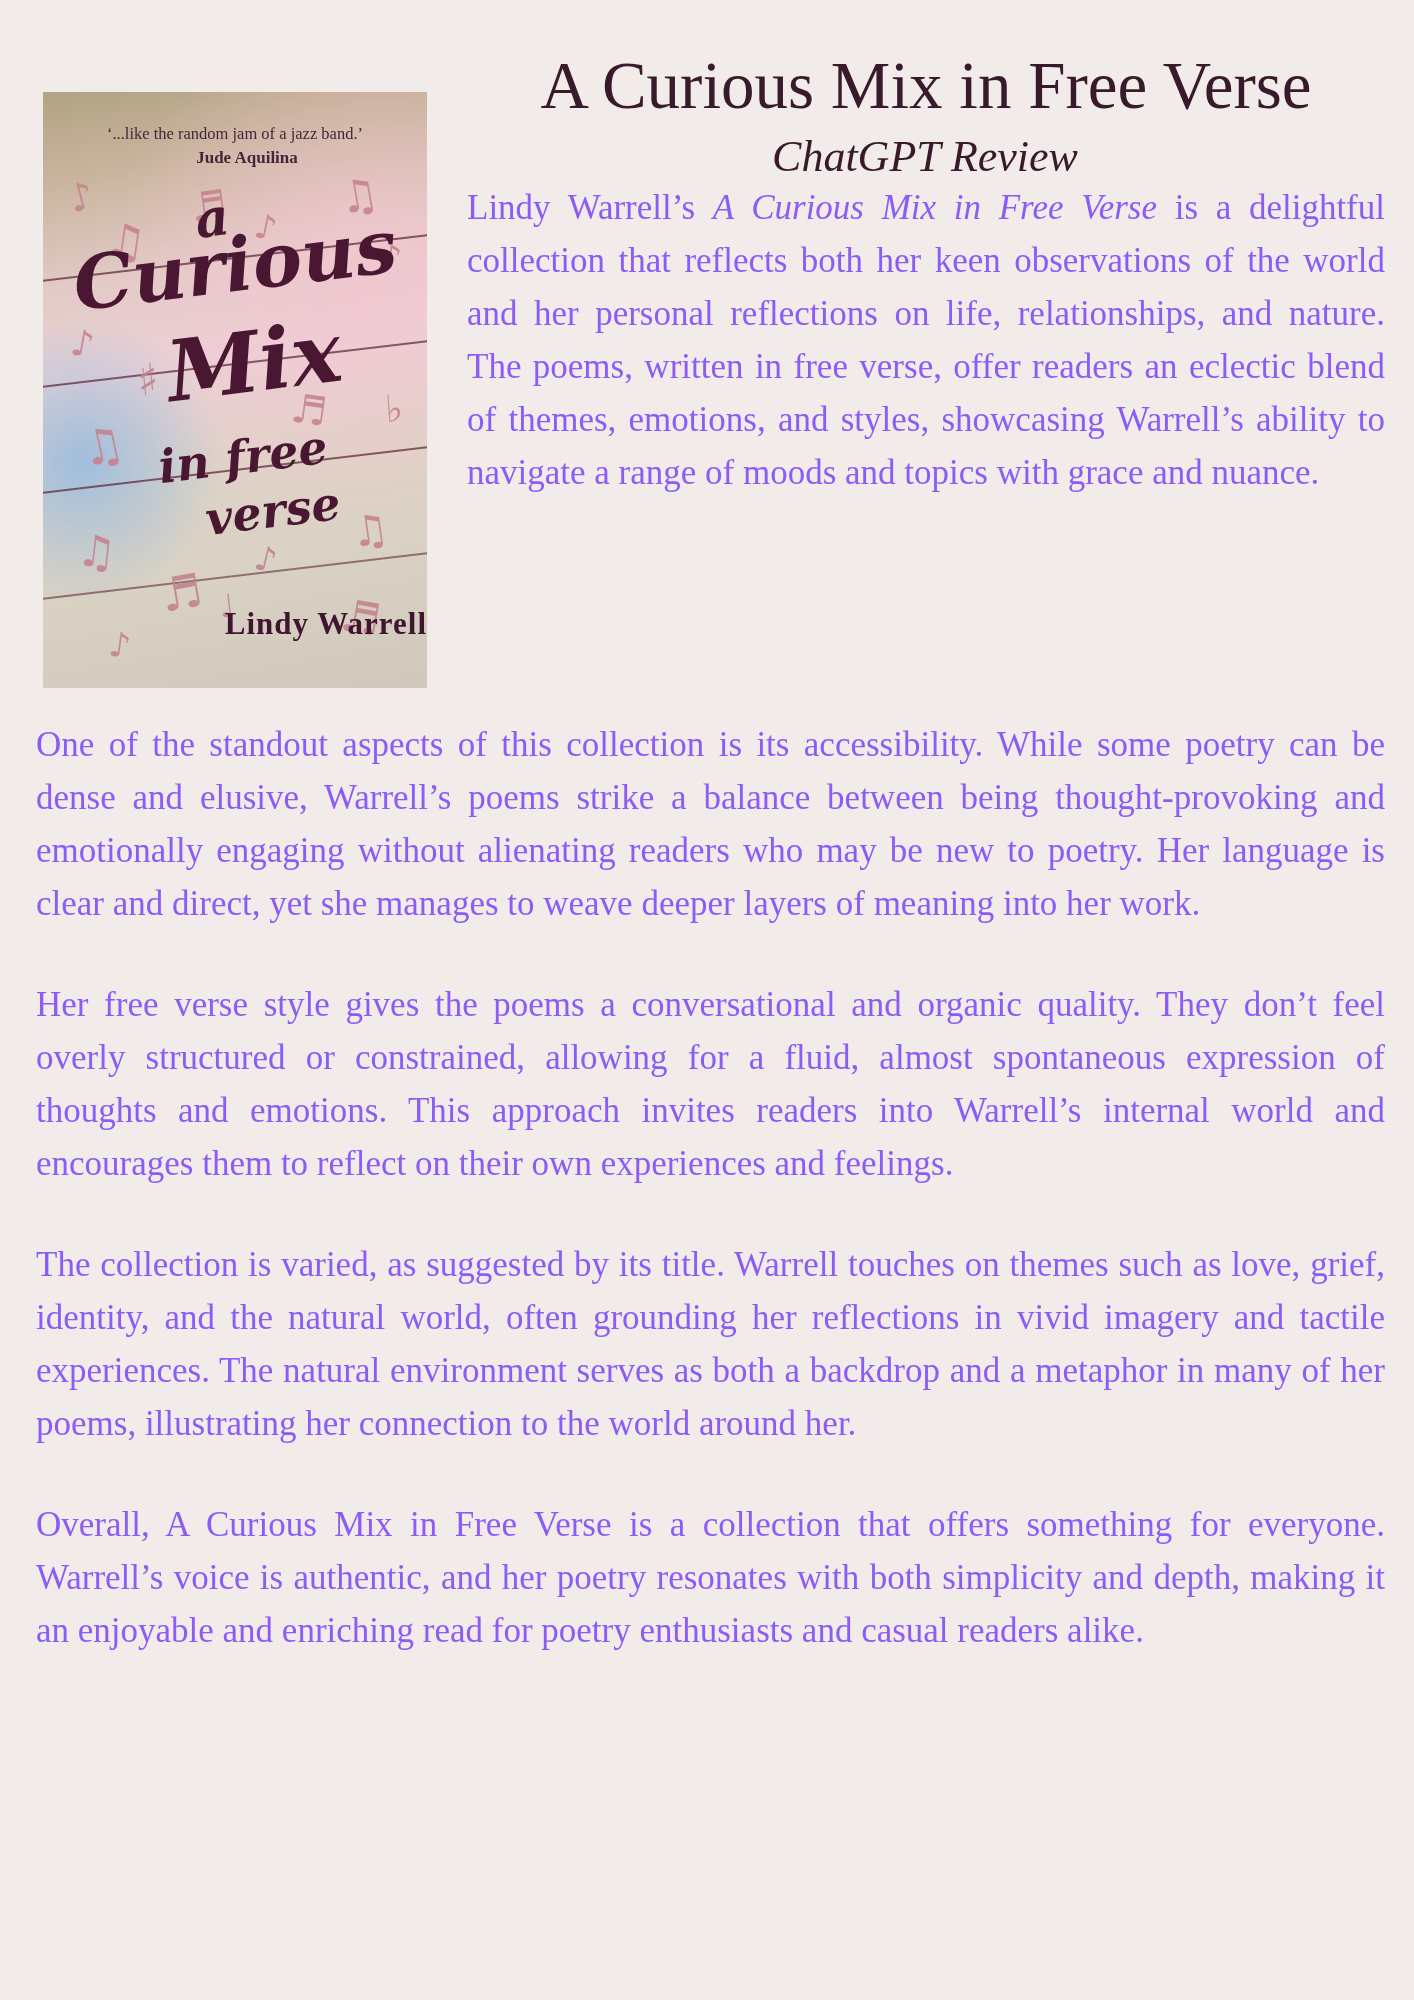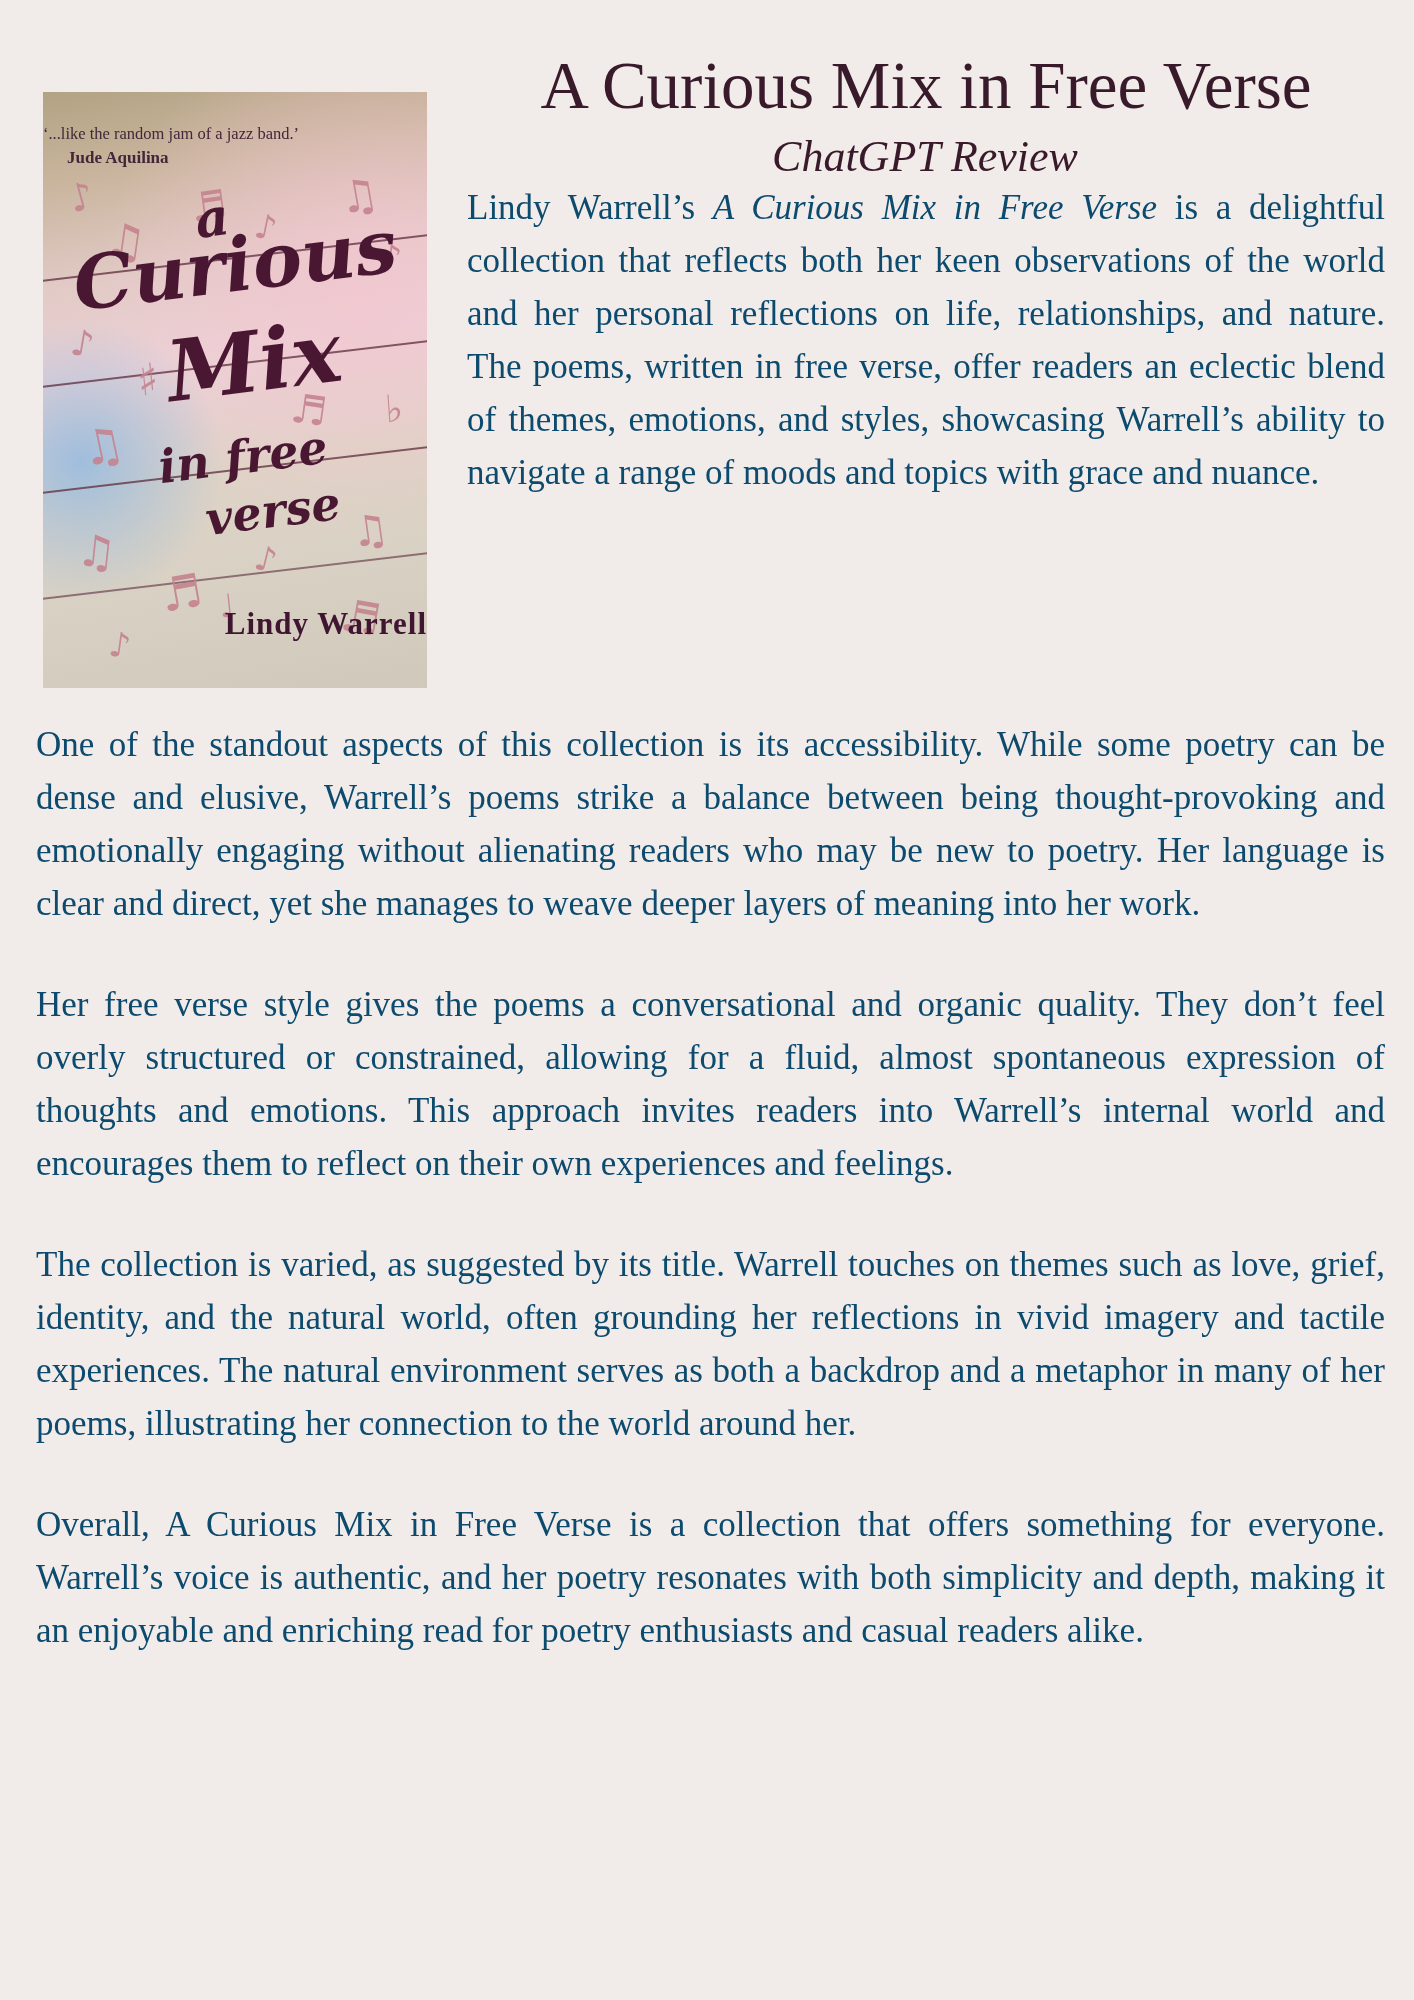--- a/index.html
+++ b/index.html
@@ -13,21 +13,21 @@
   .cover{
     position:relative;flex:none;width:384px;height:596px;margin-top:44px;
     background:
       radial-gradient(circle at 10% 62%, rgba(148,186,224,0.85) 0%, rgba(148,186,224,0) 28%),
       radial-gradient(circle at 82% 32%, rgba(243,197,208,0.75) 0%, rgba(243,197,208,0) 50%),
       linear-gradient(170deg,#b2a383 0%,#c9b59e 14%,#e2cac6 30%,#ecd2d6 44%,#ded3c6 62%,#d8d1c3 80%,#d0c9bb 100%);
     overflow:hidden;
   }
   .cover .staff{position:absolute;left:0;top:0;}
   .cover-quote{
-    position:absolute;top:30px;left:0;width:100%;
+    position:absolute;top:30px;left:0;width:100%;text-align:center;
     font-size:16.5px;line-height:24px;color:#43263a;
   }
   .cover-quote .attrib{font-weight:bold;font-size:17px;padding-left:24px;}
   .note{
     position:absolute;color:#c5838f;opacity:.9;
     font-family:"DejaVu Sans", sans-serif;line-height:1;
   }
   .script{
     position:absolute;font-family:"DejaVu Serif", serif;
     font-style:italic;font-weight:bold;color:#4a1733;line-height:1;
@@ -42,21 +42,21 @@
     font-size:67px;line-height:1.12;text-align:center;
     color:#381a2b;margin:0;font-weight:normal;
   }
   .page-subtitle{
     font-size:44px;line-height:1.1;text-align:center;font-style:italic;
     color:#381a2b;margin:10px 2px 0 0;font-weight:normal;
   }
   .lead{margin-top:74px;}
   p.body-text{
     font-size:35px;line-height:53px;text-align:justify;
-    margin:0 0 48px 0;color:#0c4a6e;
+    margin:0 0 48px 0;color:#8b5cf6;
   }
   .review{padding:0 29px 0 36px;margin-top:30px;}
   .italic{font-style:italic;}
 </style>
 </head>
 <body>
 
 <div class="hero">
 
   <div class="cover">

